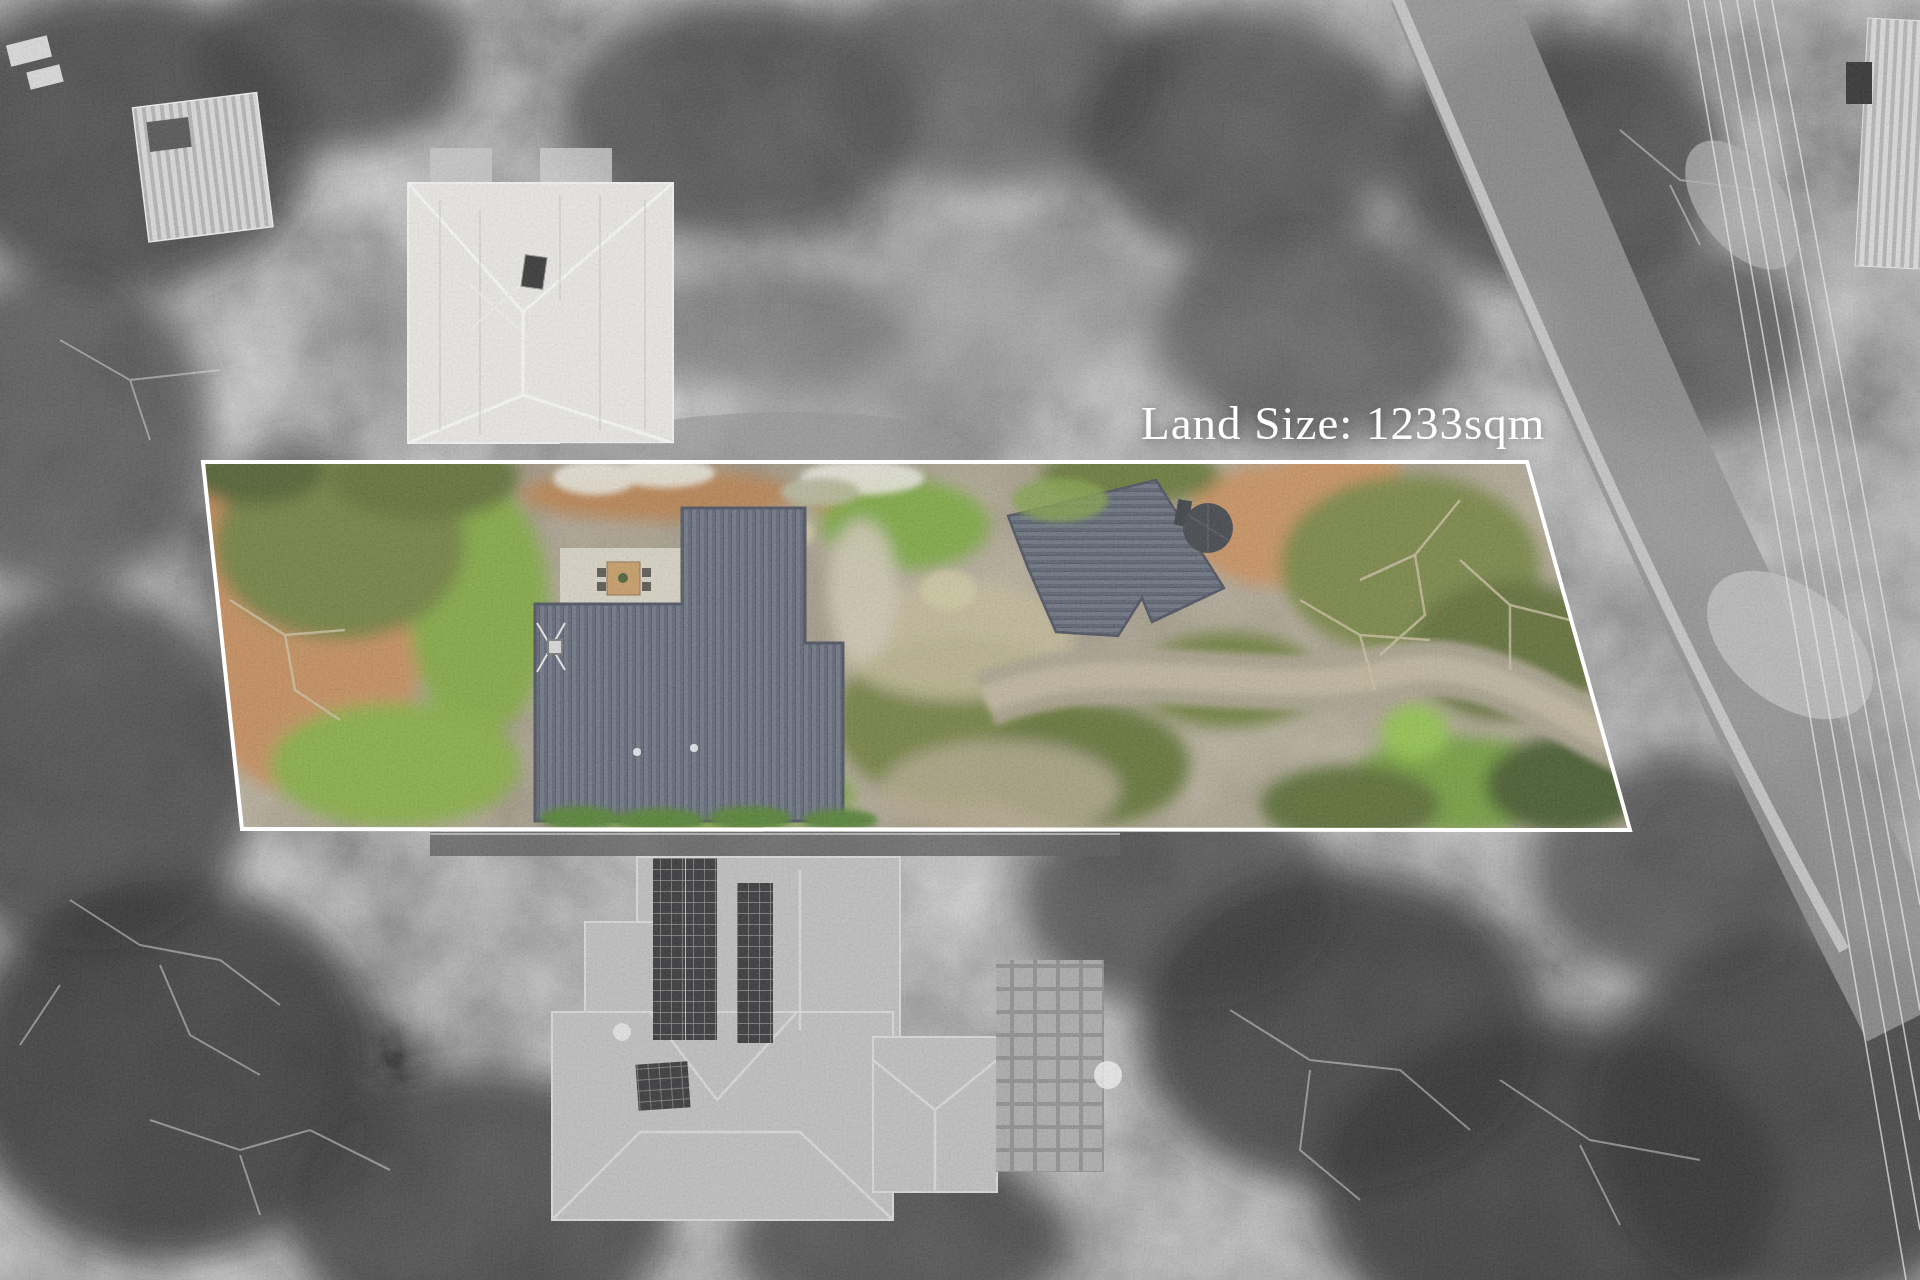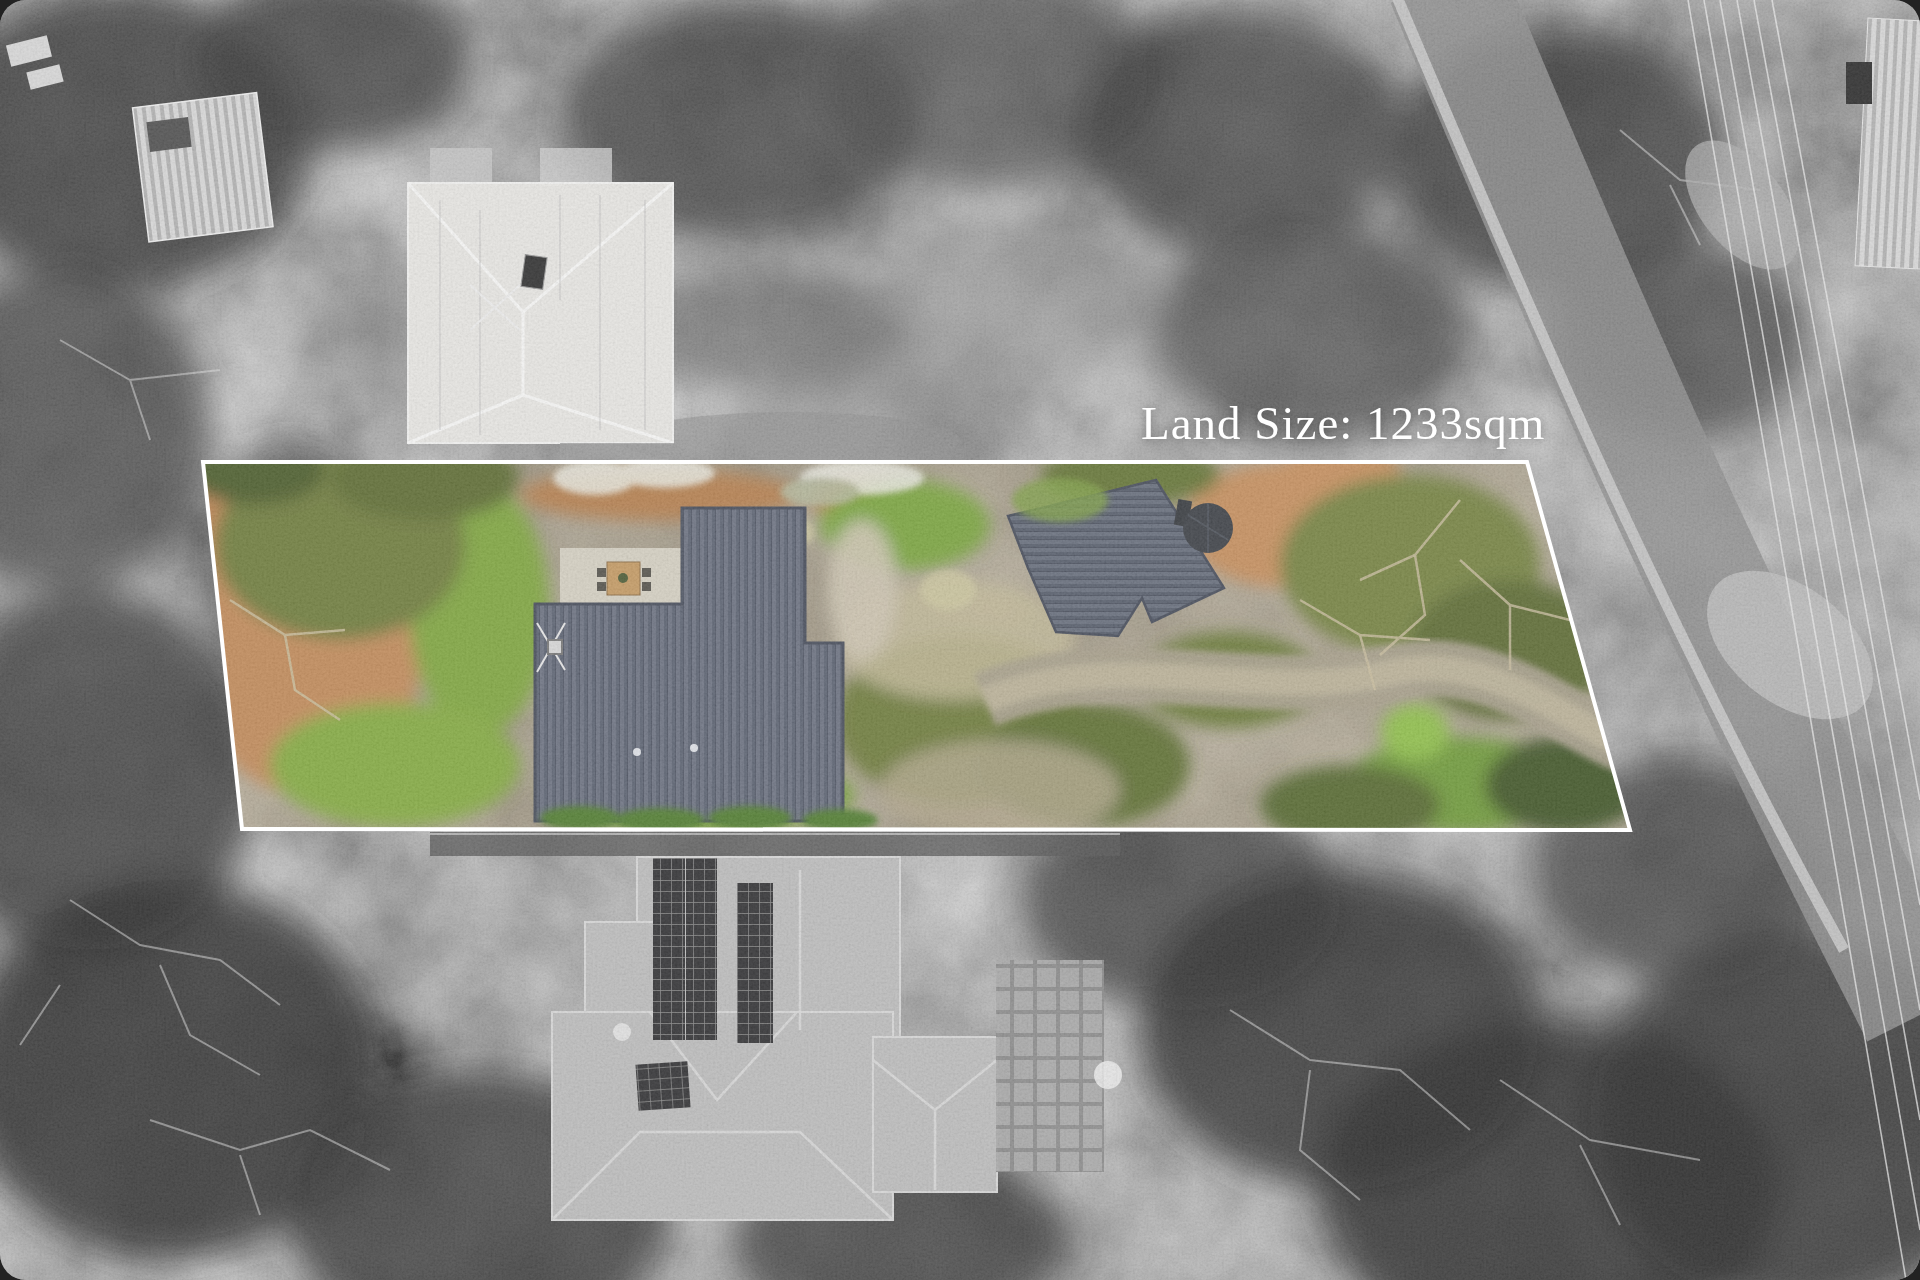--- a/index.html
+++ b/index.html
@@ -1,17 +1,17 @@
 <!DOCTYPE html>
 <html><head>
 <meta charset="utf-8">
 <style>
   html,body{margin:0;padding:0;background:#222;}
   .stage{position:relative;width:1920px;height:1280px;overflow:hidden;
-         font-family:"Liberation Serif","DejaVu Serif",serif;border-radius:26px;}
+         font-family:"Liberation Serif","DejaVu Serif",serif;}
   .stage svg{position:absolute;inset:0;display:block;}
   .land-label{position:absolute;left:1141px;top:396px;color:#ffffff;
     font-size:47px;letter-spacing:1px;white-space:nowrap;
     text-shadow:0 1px 8px rgba(0,0,0,.35);
     font-family:"Liberation Serif","DejaVu Serif",serif;}
 </style>
 </head>
 <body>
 
 <div class="stage">

